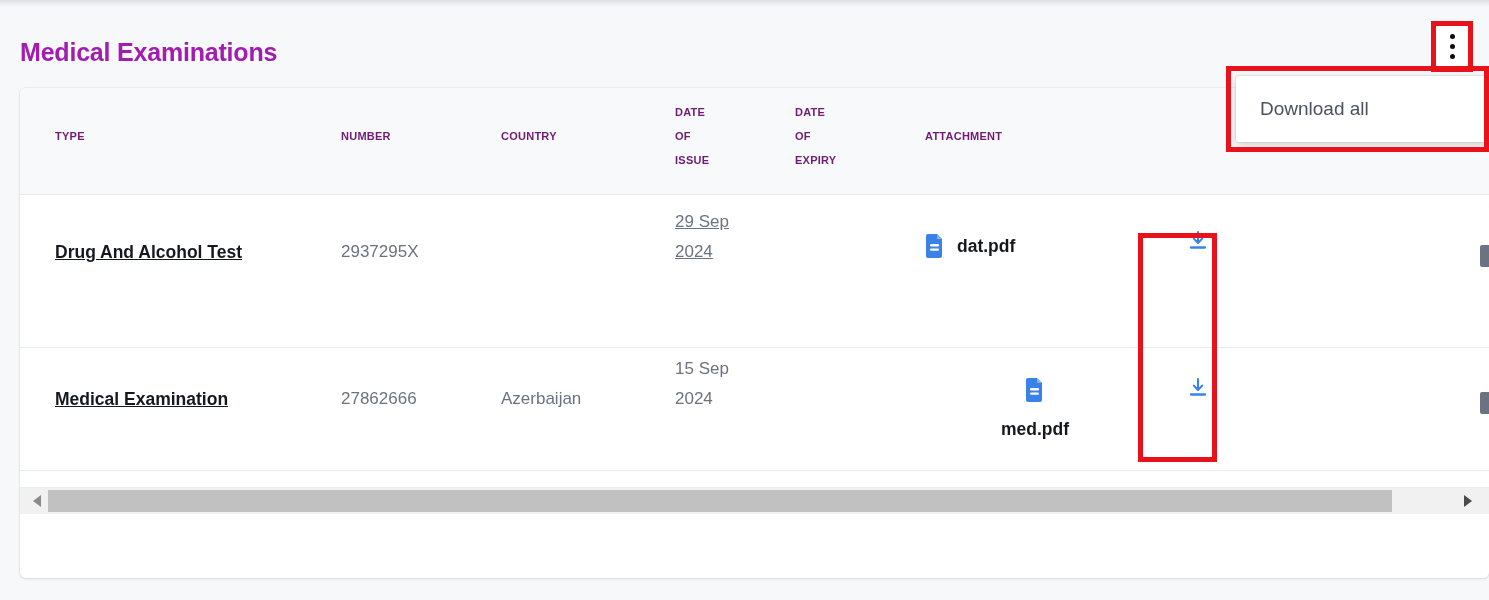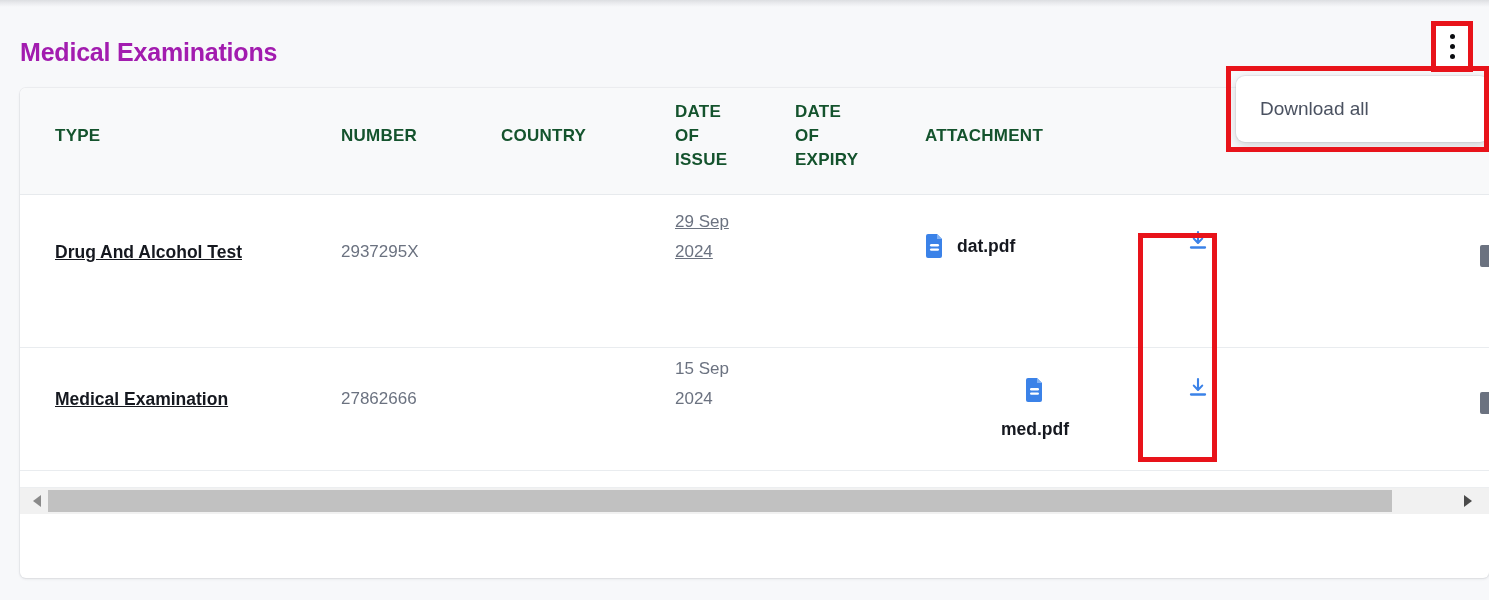--- a/index.html
+++ b/index.html
@@ -54,23 +54,23 @@
   }
 
   .thead {
     position: relative;
     height: 106px;
     background: #f8f9fa;
     border-bottom: 1px solid #e7eaed;
   }
   .th {
     position: absolute;
-    font-size: 17px;
+    font-size: 11px;
     font-weight: bold;
-    color: #14532d;
+    color: #701a75;
     letter-spacing: 0.25px;
     line-height: 24px;
   }
   .th-type      { left: 35px;   top: 36px; width: 280px; }
   .th-number    { left: 321px;  top: 36px; width: 150px; }
   .th-country   { left: 481px;  top: 36px; width: 150px; }
   .th-issue     { left: 655px;  top: 12px; width: 60px;  }
   .th-expiry    { left: 775px;  top: 12px; width: 70px;  }
   .th-attach    { left: 905px;  top: 36px; width: 200px; }
   .th-assign    { left: 1245px; top: 36px; width: 220px; }
@@ -207,21 +207,21 @@
   }
 
   
   .dropdown {
     position: absolute;
     left: 1236px;
     top: 76px;
     width: 253px;
     height: 66px;
     background: #ffffff;
-    border-radius: 9px;
+    border-radius: 3px;
     box-shadow: 0 3px 10px rgba(18,22,33,0.18), 0 0 0 1px rgba(18,22,33,0.05);
     overflow: hidden;
     text-align: center;
   }
   .dd-item {
     position: absolute;
     left: 24px;
     top: 22px;
     font-size: 19px;
     color: #4a5160;
@@ -276,20 +276,21 @@
           <path d="M12 3v10M12 14l-4.2-4.4M12 14l4.2-4.4" stroke="#3b82e8" stroke-width="2.1" fill="none" stroke-linecap="round" stroke-linejoin="round"></path>
           <path d="M5 18.5h14" stroke="#3b82e8" stroke-width="2.3" stroke-linecap="round"></path>
         </svg>
       </div>
       <div class="clip-frag" style="top:50px;"></div>
     </div>
 
     <div class="row row-2">
       <div class="cell cell-type c-type" style="top:36px;">Medical Examination</div>
       <div class="cell c-number" style="top:36px;">27862666</div>
+      <div class="cell c-country" style="top:36px;">Azerbaijan</div>
       <div class="cell c-issue" style="top:6px;">15 Sep 2024</div>
       <div class="cell c-expiry" style="top:36px;"></div>
       <div class="cell c-attach attach" style="top:30px;flex-direction:column;">
         <svg class="file-icon" viewBox="0 0 20 24">
           <path d="M3 0h9l5 5v17a2 2 0 0 1-2 2H3a2 2 0 0 1-2-2V2a2 2 0 0 1 2-2z" fill="#3b82e8"></path>
           <path d="M12 0l5 5h-5z" fill="#82b2f4"></path>
           <rect x="5" y="10" width="9" height="2.4" rx="1.2" fill="#ffffff"></rect>
           <rect x="5" y="14.4" width="9" height="2.4" rx="1.2" fill="#ffffff"></rect>
         </svg>
         <span class="file-name">med.pdf</span>

